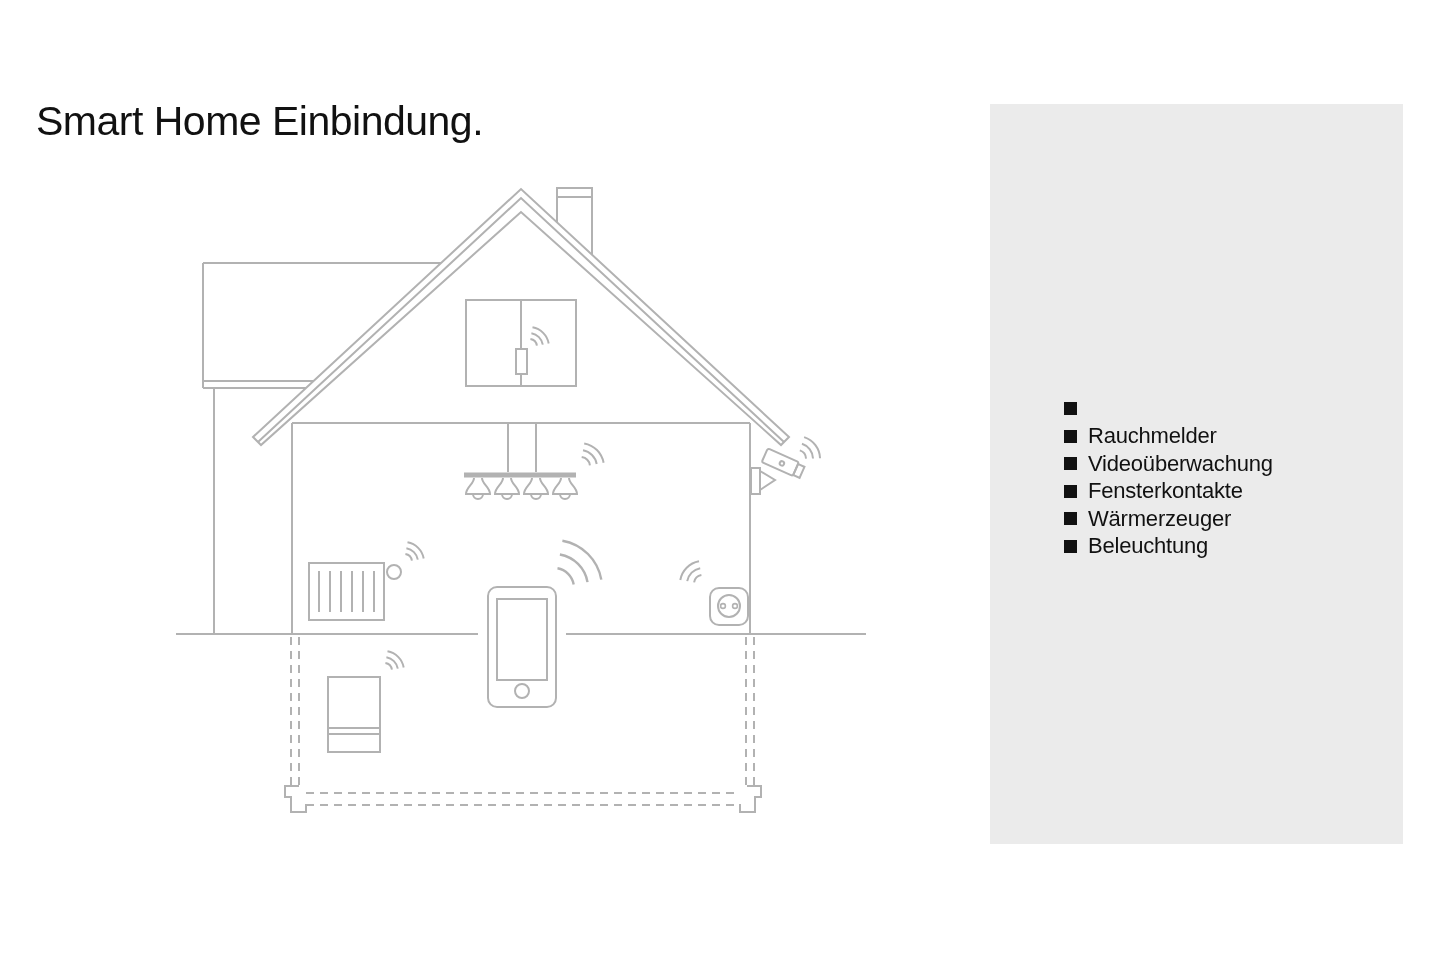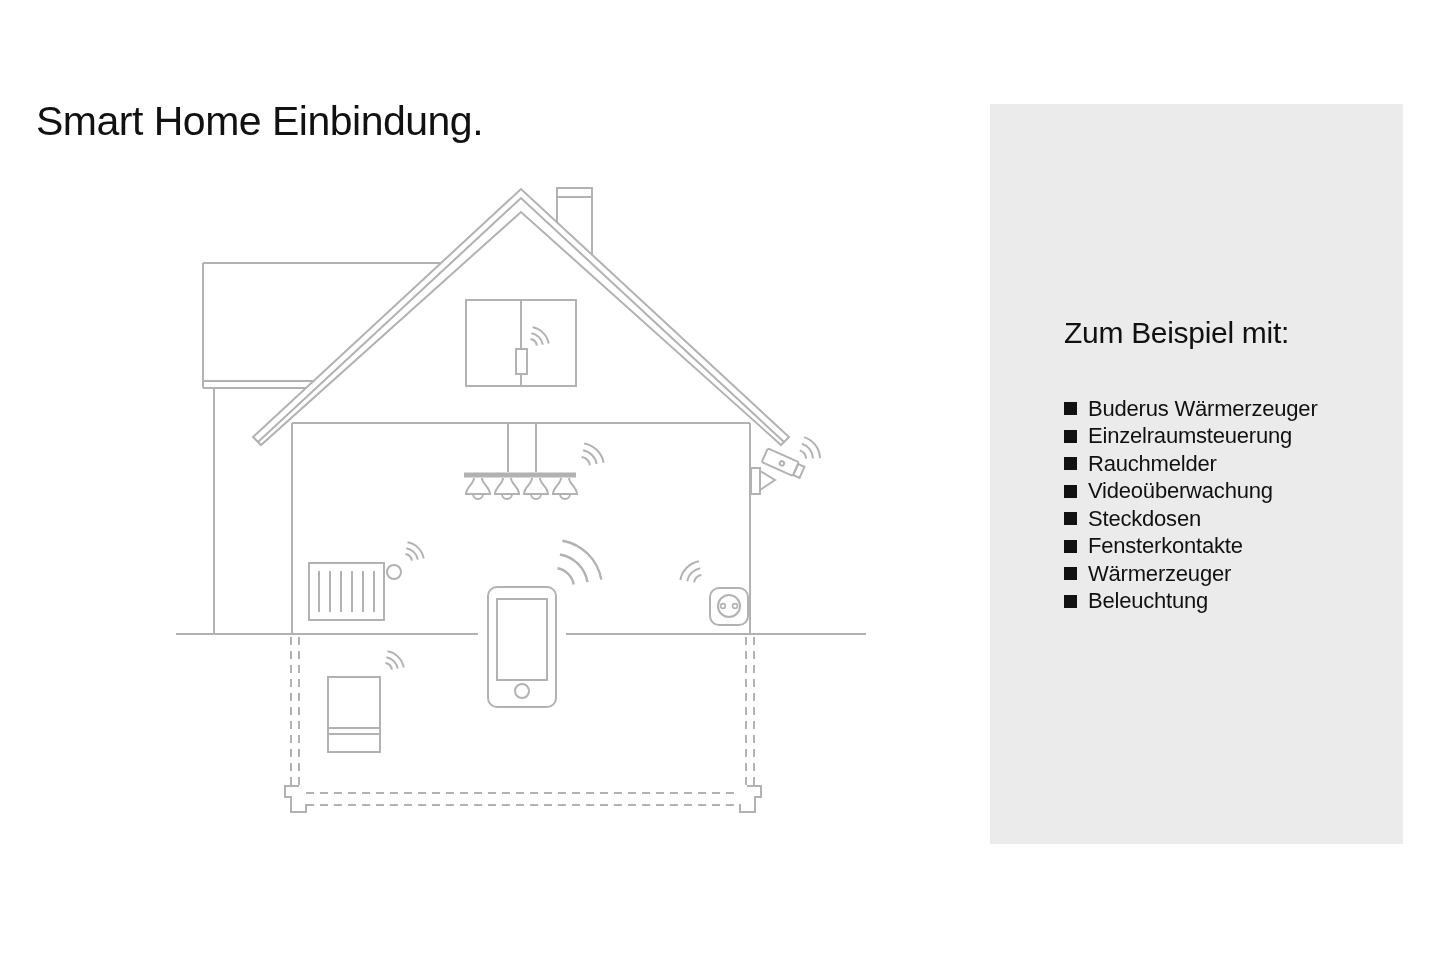--- a/index.html
+++ b/index.html
@@ -148,41 +148,31 @@
       <g>
         <path stroke-dasharray="8 6" d="M291,637 V786 M299,637 V786 M746,637 V786 M754,637 V786 M306,793 H740 M306,805 H740"></path>
         <path d="M299,786 L285,786 L285,797 L291,797 L291,812 L306,812 L306,804"></path>
         <path d="M747,786 L761,786 L761,797 L755,797 L755,812 L740,812 L740,804"></path>
       </g>
 
     </g>
   </svg>
 
   <aside class="info-panel">
-    <h2 class="panel-heading">Zum Beispiel mit:</h2>
     <ul class="panel-list">
       <li>
           <span class="bullet"></span>
-          <span>Buderus Wärmerzeuger</span>
-        </li>
-      <li>
-          <span class="bullet"></span>
-          <span>Einzelraumsteuerung</span>
         </li>
       <li>
           <span class="bullet"></span>
           <span>Rauchmelder</span>
         </li>
       <li>
           <span class="bullet"></span>
           <span>Videoüberwachung</span>
-        </li>
-      <li>
-          <span class="bullet"></span>
-          <span>Steckdosen</span>
         </li>
       <li>
           <span class="bullet"></span>
           <span>Fensterkontakte</span>
         </li>
       <li>
           <span class="bullet"></span>
           <span>Wärmerzeuger</span>
         </li>
       <li>

